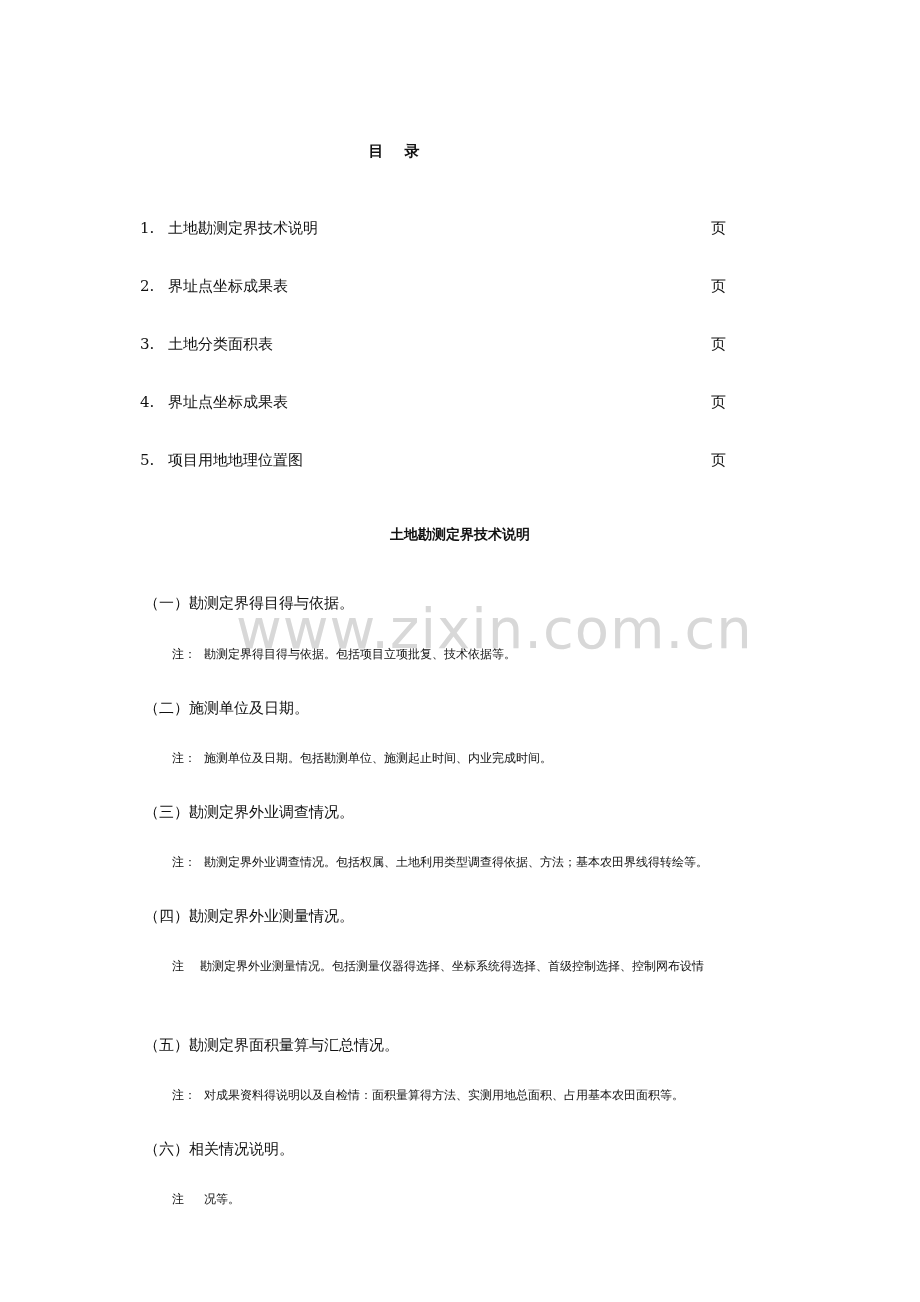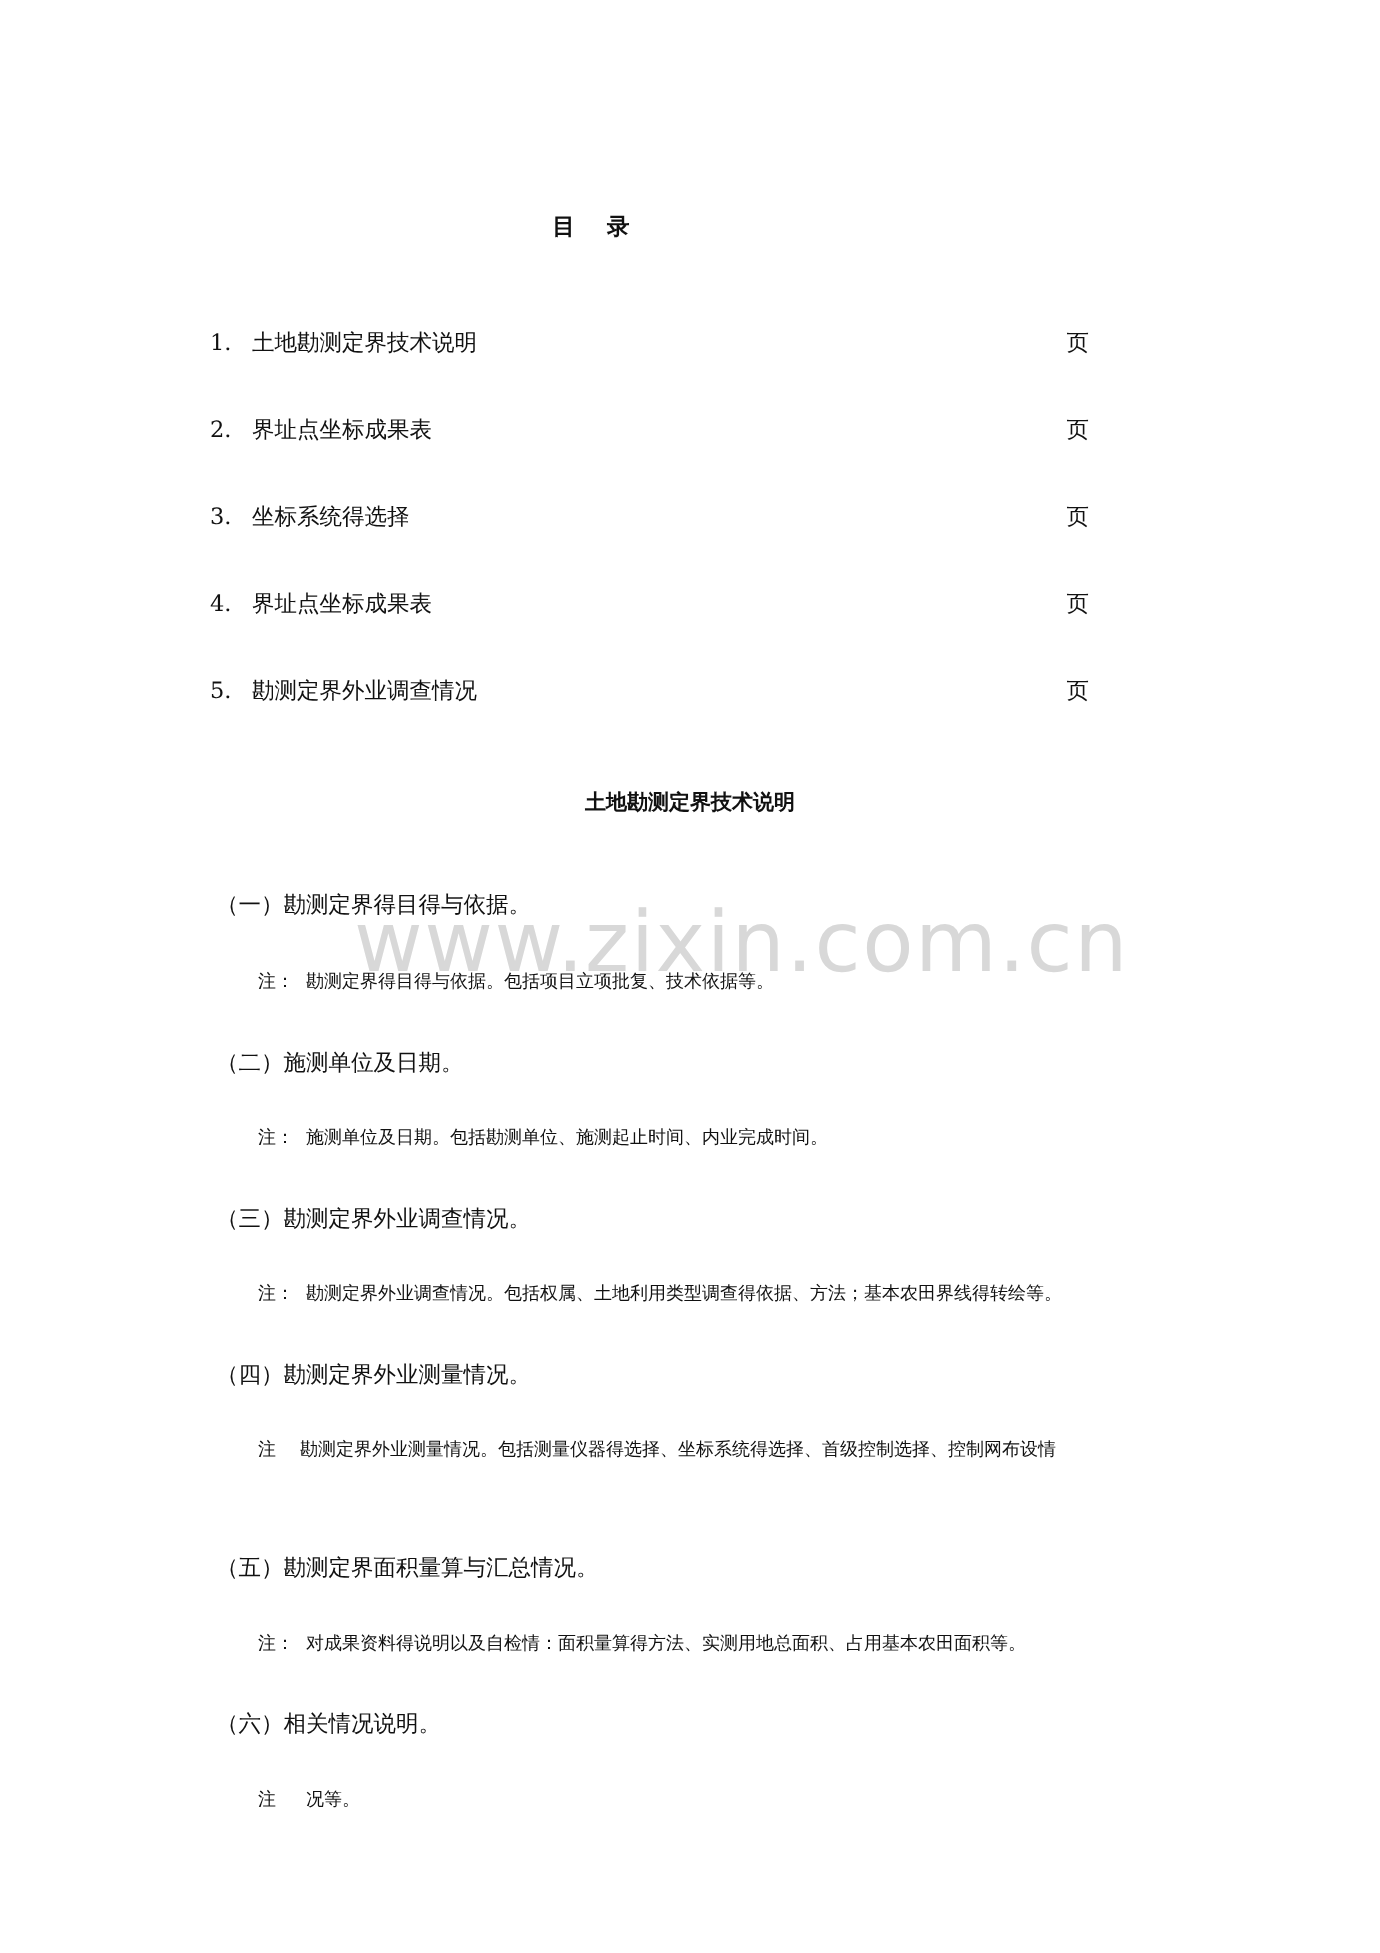--- a/index.html
+++ b/index.html
@@ -52,31 +52,31 @@
     <span class="toc-text">土地勘测定界技术说明</span>
     <span class="toc-page">页</span>
   </div>
   <div class="toc-item fg" style="top:236px">
     <span class="toc-num">2.</span>
     <span class="toc-text">界址点坐标成果表</span>
     <span class="toc-page">页</span>
   </div>
   <div class="toc-item fg" style="top:272px">
     <span class="toc-num">3.</span>
-    <span class="toc-text">坐标系统得选择</span>
+    <span class="toc-text">土地分类面积表</span>
     <span class="toc-page">页</span>
   </div>
   <div class="toc-item fg" style="top:308px">
     <span class="toc-num">4.</span>
     <span class="toc-text">界址点坐标成果表</span>
     <span class="toc-page">页</span>
   </div>
   <div class="toc-item fg" style="top:344px">
     <span class="toc-num">5.</span>
-    <span class="toc-text">勘测定界外业调查情况</span>
+    <span class="toc-text">项目用地地理位置图</span>
     <span class="toc-page">页</span>
   </div>
 
   <div class="section-title fg">土地勘测定界技术说明</div>
 
   <div class="heading fg" style="top:447px">（一）勘测定界得目得与依据。</div>
   <div class="note fg" style="top:476px">
     <span class="note-label">注：</span>
     <span class="note-body">勘测定界得目得与依据。包括项目立项批复、技术依据等。</span>
   </div>

